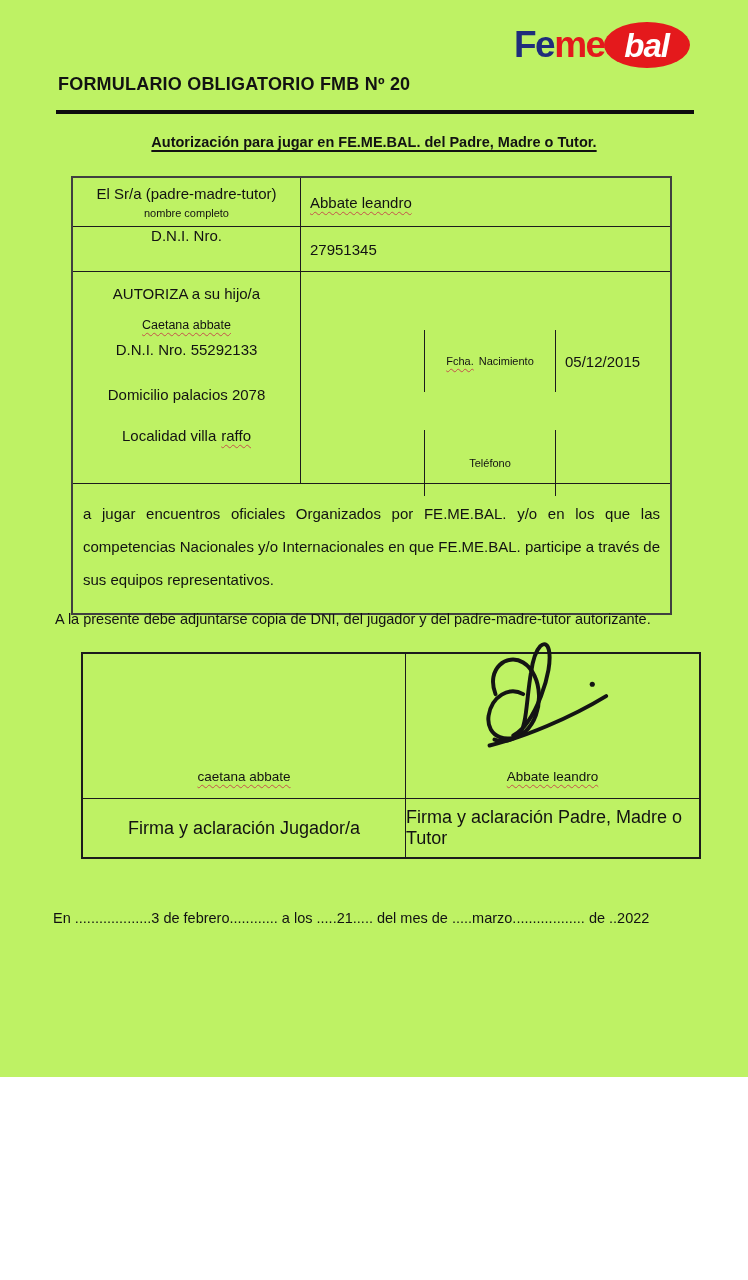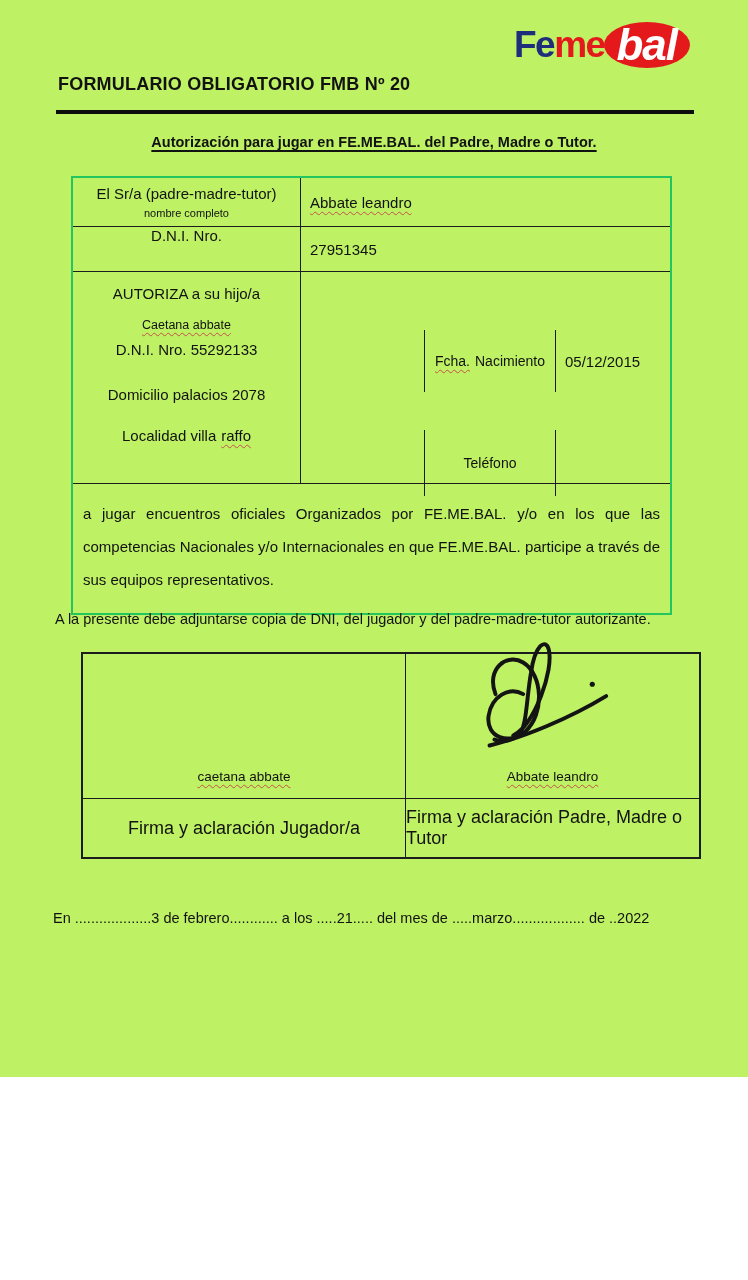--- a/index.html
+++ b/index.html
@@ -5,30 +5,30 @@
   html,body{margin:0;padding:0;background:#ffffff;}
   body{width:748px;height:1280px;font-family:"Liberation Sans","DejaVu Sans",sans-serif;color:#121212;}
   .page{position:relative;width:748px;height:1077px;background:#bef264;overflow:hidden;padding-left:25px;}
 
   
   .logo{position:absolute;left:514px;top:20px;height:50px;display:flex;align-items:center;white-space:nowrap;}
   .logo .fe{font-weight:bold;font-size:37px;letter-spacing:-1.5px;color:#1f2d7b;}
   .logo .me{font-weight:bold;font-size:37px;letter-spacing:-1.5px;color:#e4191c;}
   .logo .ball{display:inline-flex;align-items:center;justify-content:center;margin-left:-1px;
     width:86px;height:46px;background:#e4191c;border-radius:50%;}
-  .logo .ball span{color:#ffffff;font-weight:bold;font-style:italic;font-size:44px;letter-spacing:-1px;line-height:1;}
+  .logo .ball span{color:#ffffff;font-weight:bold;font-style:italic;font-size:33px;letter-spacing:-1px;line-height:1;}
 
   
   .form-title{position:absolute;left:58px;top:74px;font-size:18px;font-weight:bold;letter-spacing:.2px;}
   .rule{position:absolute;left:56px;top:110px;width:638px;height:4px;background:#0d0d0d;}
   .doc-title{position:absolute;left:0;top:134px;width:748px;text-align:center;font-size:14.5px;font-weight:bold;
     text-decoration:underline;text-decoration-thickness:1.5px;text-underline-offset:3px;}
 
   
-  .mtable{position:absolute;left:71px;top:176px;width:601px;box-sizing:border-box;border:2px solid #22c55e;font-size:15px;}
+  .mtable{position:absolute;left:71px;top:176px;width:601px;box-sizing:border-box;border:2px solid #404040;font-size:15px;}
   .mrow{display:flex;box-sizing:border-box;}
   .mrow + .mrow{border-top:1.5px solid #1c1c1c;}
   .cell-l{width:227px;flex:0 0 227px;box-sizing:border-box;display:flex;flex-direction:column;align-items:center;}
   .cell-r{flex:1;box-sizing:border-box;border-left:1.5px solid #1c1c1c;position:relative;}
   .row1{height:48px;}
   .row1 .cell-l{justify-content:center;gap:5px;}
   .row1 .sub{font-size:11px;}
   .row1 .cell-r{display:flex;align-items:center;padding-left:9px;}
   .row2{height:45px;}
   .row2 .cell-l{}
@@ -36,21 +36,21 @@
   .row3{height:212px;}
   .row3 .cell-l{padding-top:13px;}
   .l-child{font-size:12.5px;margin-top:16px;}
   .l-dni{margin-top:9px;}
   .l-dom{margin-top:28px;}
   .l-loc{margin-top:24px;}
   .subrow{position:absolute;left:123px;right:0;display:flex;align-items:stretch;}
   .subrow.birth{top:58px;height:62px;}
   .subrow.phone{top:158px;height:66px;}
   .subbox{width:132px;flex:0 0 132px;box-sizing:border-box;border-left:1.5px solid #1c1c1c;border-right:1.5px solid #1c1c1c;
-    display:flex;align-items:center;justify-content:center;font-size:14px;white-space:nowrap;text-align:center;}
+    display:flex;align-items:center;justify-content:center;font-size:11px;white-space:nowrap;text-align:center;}
   .subval{display:flex;align-items:center;padding-left:9px;font-size:15px;}
   .mpara{border-top:1.5px solid #1c1c1c;padding:13px 10px 17px 10px;line-height:33px;text-align:justify;text-align-last:left;}
 
   
   .note{position:absolute;left:55px;top:611px;width:660px;font-size:14.5px;}
 
   
   .stable{position:absolute;left:81px;top:652px;width:620px;box-sizing:border-box;border:2px solid #1c1c1c;}
   .srow1{display:flex;height:144px;}
   .srow2{display:flex;height:58px;border-top:1.5px solid #1c1c1c;}

